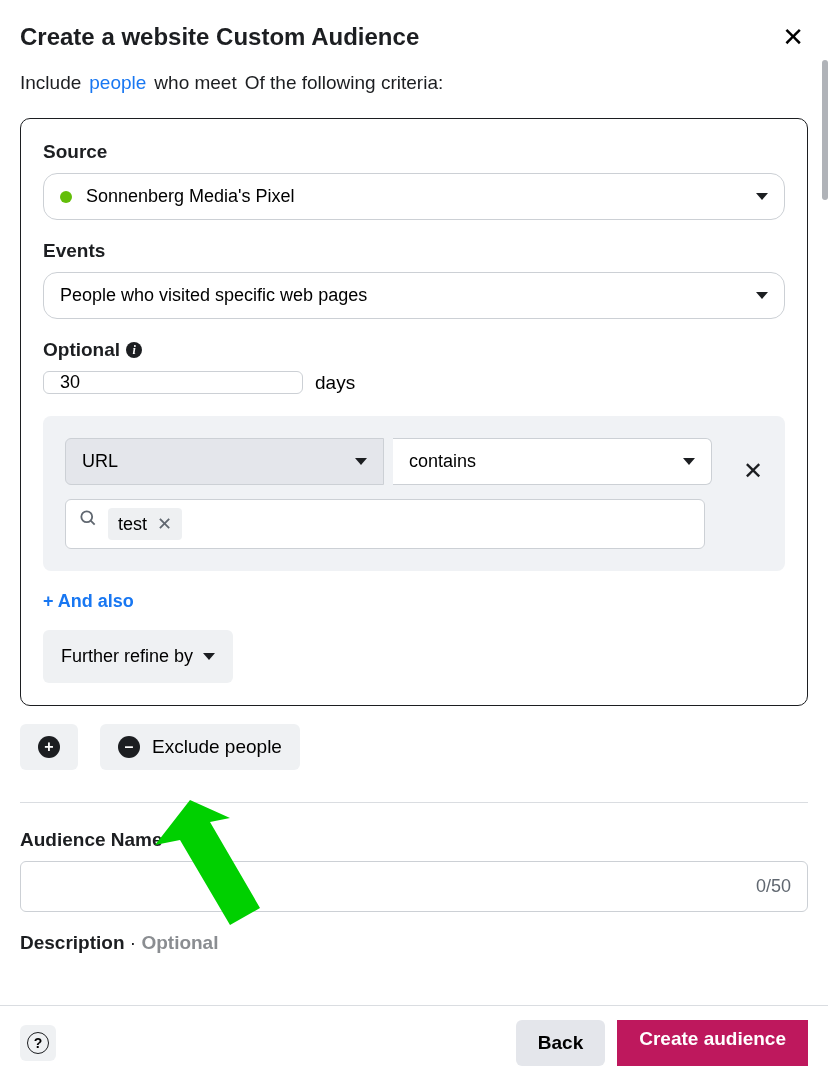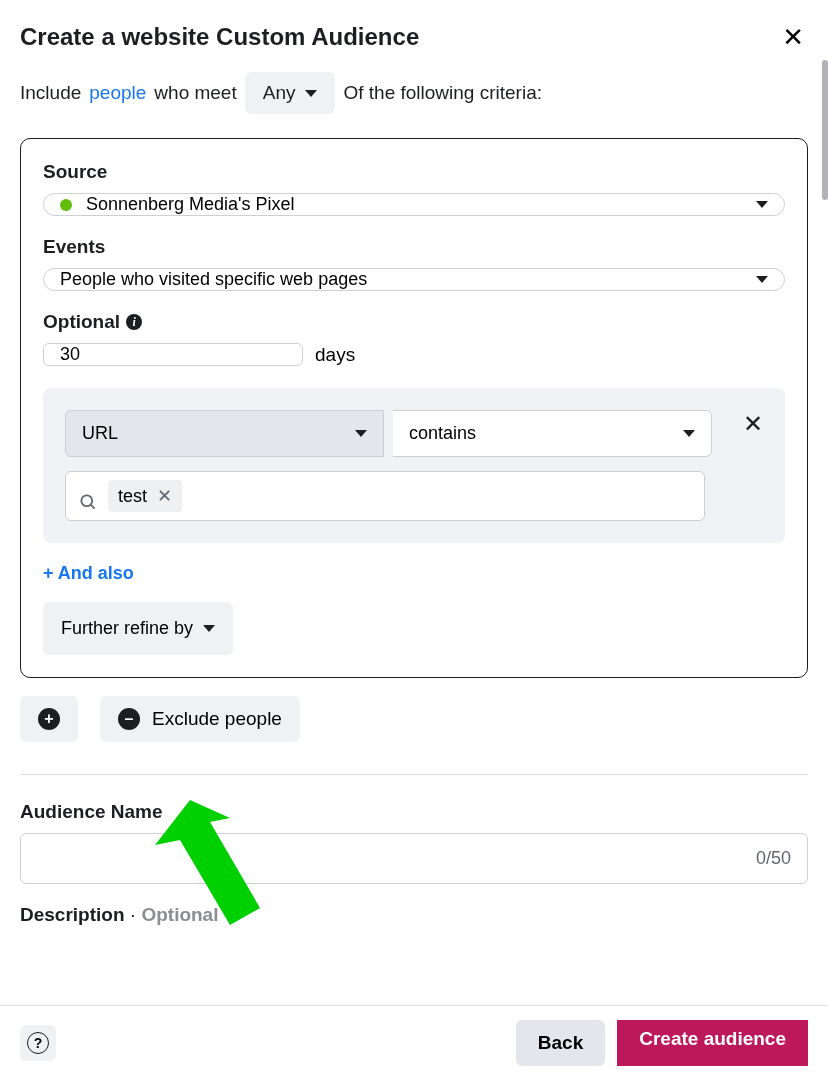--- a/index.html
+++ b/index.html
@@ -9,32 +9,32 @@
   .title { font-size: 24px; font-weight: 700; color: #1c1e21; }
   .close-x { font-size: 26px; font-weight: 400; cursor: pointer; line-height: 1; padding: 4px; }
   .include-row { display: flex; align-items: center; gap: 8px; font-size: 19px; color: #1c1e21; margin-bottom: 24px; flex-wrap: wrap; }
   .link-blue { color: #1877f2; }
   .any-dropdown { background: #eff1f3; border-radius: 6px; padding: 10px 18px; display: flex; align-items: center; gap: 10px; cursor: pointer; }
   .caret { width: 0; height: 0; border-left: 6px solid transparent; border-right: 6px solid transparent; border-top: 7px solid #1c1e21; }
   .content-scroll { flex: 1; overflow-y: auto; position: relative; }
   .criteria-box { border: 1px solid #1c1e21; border-radius: 10px; padding: 22px; margin-bottom: 18px; }
   .field-label { font-size: 19px; font-weight: 700; color: #1c1e21; margin-bottom: 10px; display: flex; align-items: center; gap: 6px; }
   .info-icon { width: 16px; height: 16px; border-radius: 50%; background: #1c1e21; color: #fff; font-size: 12px; font-weight: 700; display: inline-flex; align-items: center; justify-content: center; font-style: italic; font-family: Georgia, serif; }
-  .select-full { border: 1px solid #ccd0d5; border-radius: 14px; padding: 0 16px; display: flex; align-items: center; justify-content: space-between; cursor: pointer; margin-bottom: 20px; font-size: 18px; }
+  .select-full { border: 1px solid #ccd0d5; border-radius: 14px; padding: 12px 16px; display: flex; align-items: center; justify-content: space-between; cursor: pointer; margin-bottom: 20px; font-size: 18px; }
   .source-inner { display: flex; align-items: center; gap: 14px; }
   .green-dot { width: 12px; height: 12px; border-radius: 50%; background: #63be09; }
   .retention-row { display: flex; align-items: center; gap: 12px; margin-bottom: 22px; }
   .retention-input { border: 1px solid #ccd0d5; border-radius: 6px; padding: 0 16px; width: 260px; font-size: 18px; }
   .days-label { font-size: 19px; }
   .url-block { background: #f0f2f5; border-radius: 8px; padding: 22px; margin-bottom: 20px; }
-  .url-row { display: flex; align-items: flex-start; gap: 9px; margin-bottom: 14px; }
+  .url-row { display: flex; align-items: flex-end; gap: 9px; margin-bottom: 14px; }
   .url-select { background: #e4e6eb; border: 1px solid #ccd0d5; border-radius: 6px 0 0 6px; padding: 12px 16px; display: flex; align-items: center; justify-content: space-between; width: 320px; cursor: pointer; font-size: 18px; }
   .contains-select { background: #fff; border: 1px solid #ccd0d5; border-left: none; border-radius: 0 6px 6px 0; padding: 12px 16px; display: flex; align-items: center; justify-content: space-between; width: 320px; cursor: pointer; font-size: 18px; }
   .remove-x { margin-left: 22px; font-size: 24px; cursor: pointer; color: #1c1e21; font-weight: 300; }
-  .search-row { background: #fff; border: 1px solid #ccd0d5; border-radius: 6px; padding: 8px 12px; display: flex; align-items: flex-end; gap: 10px; width: 640px; }
+  .search-row { background: #fff; border: 1px solid #ccd0d5; border-radius: 6px; padding: 8px 12px; display: flex; align-items: flex-start; gap: 10px; width: 640px; }
   .search-icon { width: 20px; height: 20px; }
   .tag { background: #eef0f2; border-radius: 4px; padding: 5px 10px; display: flex; align-items: center; gap: 10px; font-size: 18px; }
   .tag-x { font-size: 18px; cursor: pointer; color: #606770; }
   .and-also { color: #1877f2; font-size: 18px; font-weight: 600; cursor: pointer; margin-bottom: 18px; display: inline-block; }
   .refine-btn { background: #eff1f3; border-radius: 6px; padding: 16px 18px; display: inline-flex; align-items: center; gap: 10px; cursor: pointer; font-size: 18px; }
   .action-buttons { display: flex; gap: 22px; margin-bottom: 32px; }
   .action-btn { background: #eff1f3; border-radius: 6px; padding: 12px 18px; display: flex; align-items: center; gap: 12px; cursor: pointer; font-size: 19px; }
   .circle-icon { width: 22px; height: 22px; border-radius: 50%; background: #1c1e21; color: #fff; display: flex; align-items: center; justify-content: center; font-weight: 700; font-size: 16px; line-height: 1; }
   .divider { border: none; border-top: 1px solid #dadde1; margin-bottom: 26px; }
   .name-input-wrap { border: 1px solid #ccd0d5; border-radius: 6px; padding: 14px 16px; display: flex; justify-content: flex-end; margin-bottom: 20px; }
@@ -59,24 +59,20 @@
 
   <div class="header">
     <div class="title">Create a website Custom Audience</div>
     <div class="close-x">✕</div>
   </div>
 
   <div class="include-row">
     <span>Include</span>
     <span class="link-blue">people</span>
     <span>who meet</span>
-    <span class="any-dropdown">
-      <span>Any</span>
-      <span class="caret"></span>
-    </span>
     <span>Of the following criteria:</span>
   </div>
 
   <div class="content-scroll">
     <div class="criteria-box">
       <div class="field-label">Source</div>
       <div class="select-full">
         <div class="source-inner">
           <span class="green-dot"></span>
           <span>Sonnenberg Media's Pixel</span>

